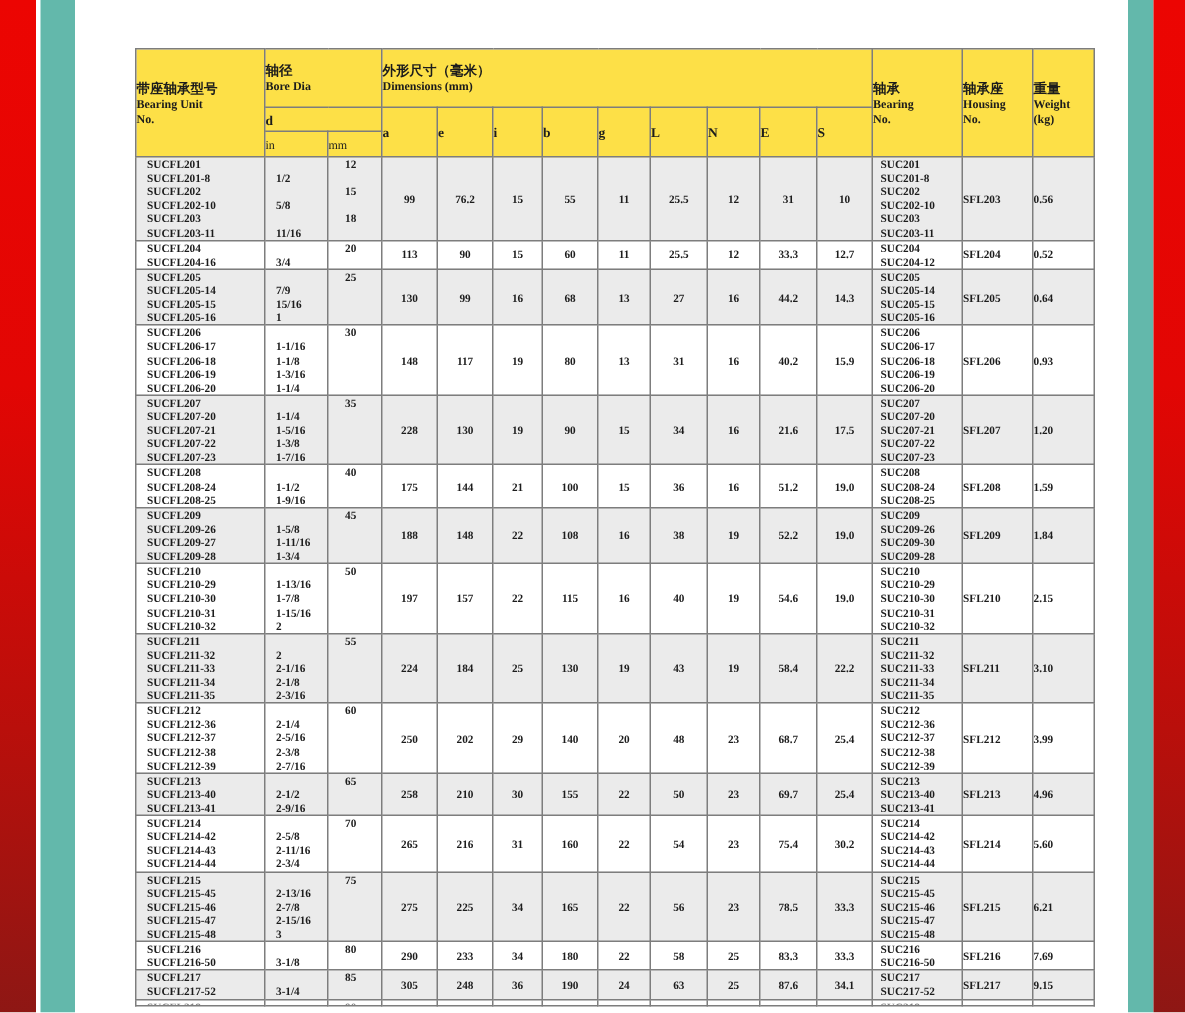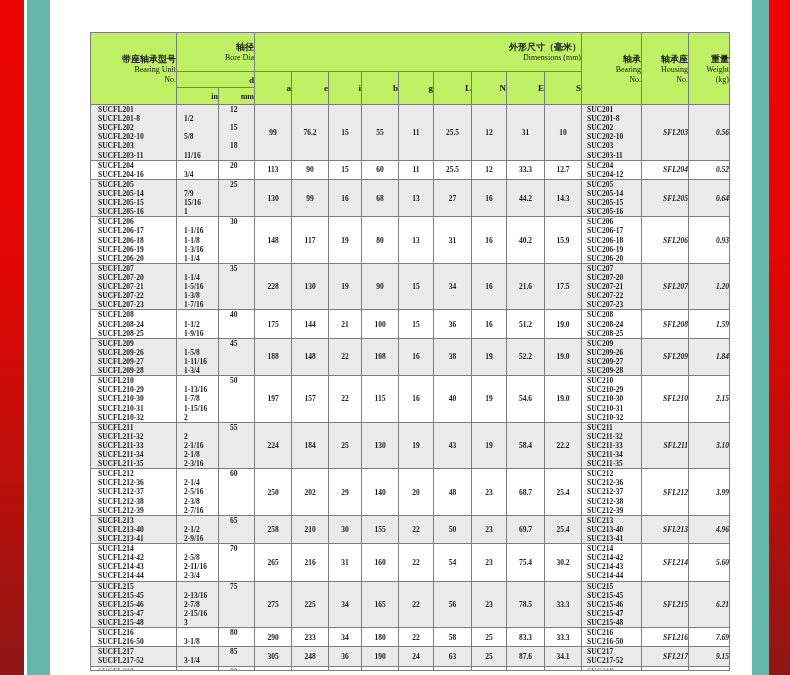--- a/index.html
+++ b/index.html
@@ -19,38 +19,38 @@
     border-collapse:collapse;table-layout:fixed;
     background:#fff;
   }
   table.spec th,table.spec td{
     border:1px solid #7d7d7d;
     padding:0;margin:0;
     color:#1c1c1c;
     vertical-align:middle;
   }
   thead th{
-    font-weight:bold;text-align:right;background:#bef264;
+    font-weight:bold;text-align:left;background:#fde047;
   }
   .zh{font-size:9px;line-height:12px;display:block;}
-  .en{font-size:8px;line-height:10px;display:block;font-weight:normal;}
+  .en{font-size:8px;line-height:10px;display:block;font-weight:bold;}
   .dim-letter{font-size:9px;font-weight:bold;}
   tr.hrow1 th{height:38px;}
   tr.hrow2 th{height:15px;font-size:9px;font-weight:bold;}
-  tr.hrow3 th{height:16px;font-size:8px;font-weight:bold;}
+  tr.hrow3 th{height:16px;font-size:8px;font-weight:normal;}
 
   tbody td{font-weight:bold;font-size:7.5px;}
   tbody tr.shaded td{background:#ebebeb;}
   .line{height:9.12px;line-height:9.12px;white-space:nowrap;overflow:hidden;}
   td.c-models .line{padding-left:7px;}
   td.c-in .line{padding-left:7px;}
   td.c-mm .line{padding-left:11px;}
   td.c-dim{text-align:center;}
   td.c-bearing .line{padding-left:5px;}
-  td.c-housing,td.c-weight{text-align:right;font-style:italic;}
+  td.c-housing,td.c-weight{text-align:left;}
   tr.partial td{height:3px;}
   tr.partial .clip{height:3px;overflow:hidden;opacity:.55;}
 </style>
 </head>
 <body>
 
 <div class="bar bar-red-left"></div>
 <div class="bar bar-teal-left"></div>
 <div class="bar bar-teal-right"></div>
 <div class="bar bar-red-right"></div>
@@ -372,21 +372,21 @@
         <td class="c-dim">22</td>
         <td class="c-dim">108</td>
         <td class="c-dim">16</td>
         <td class="c-dim">38</td>
         <td class="c-dim">19</td>
         <td class="c-dim">52.2</td>
         <td class="c-dim">19.0</td>
         <td class="c-bearing">
           <div class="line">SUC209</div>
           <div class="line">SUC209-26</div>
-          <div class="line">SUC209-27</div>
+          <div class="line">SUC209-30</div>
           <div class="line">SUC209-28</div>
         </td>
         <td class="c-housing">SFL209</td>
         <td class="c-weight">1.84</td>
       </tr>
       <tr>
         <td class="c-models">
           <div class="line">SUCFL210</div>
           <div class="line">SUCFL210-29</div>
           <div class="line">SUCFL210-30</div>

